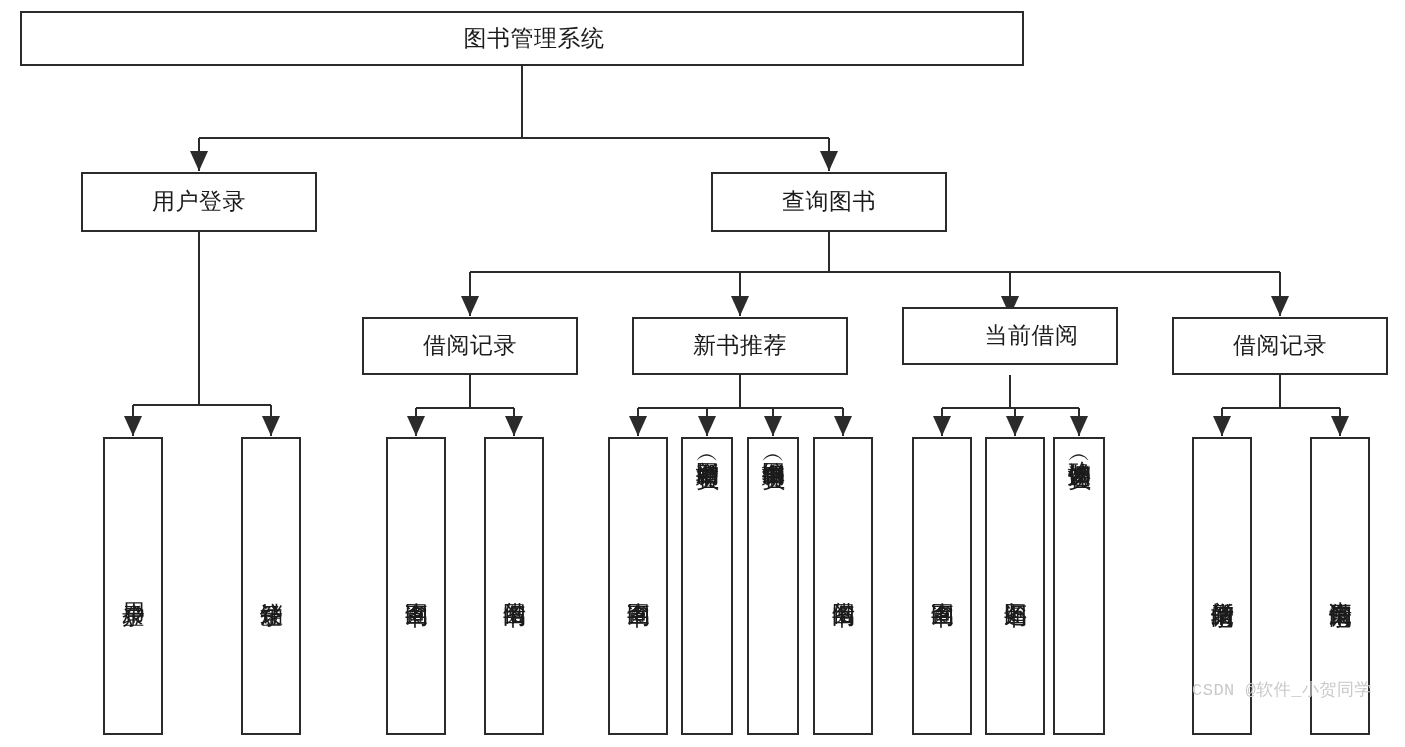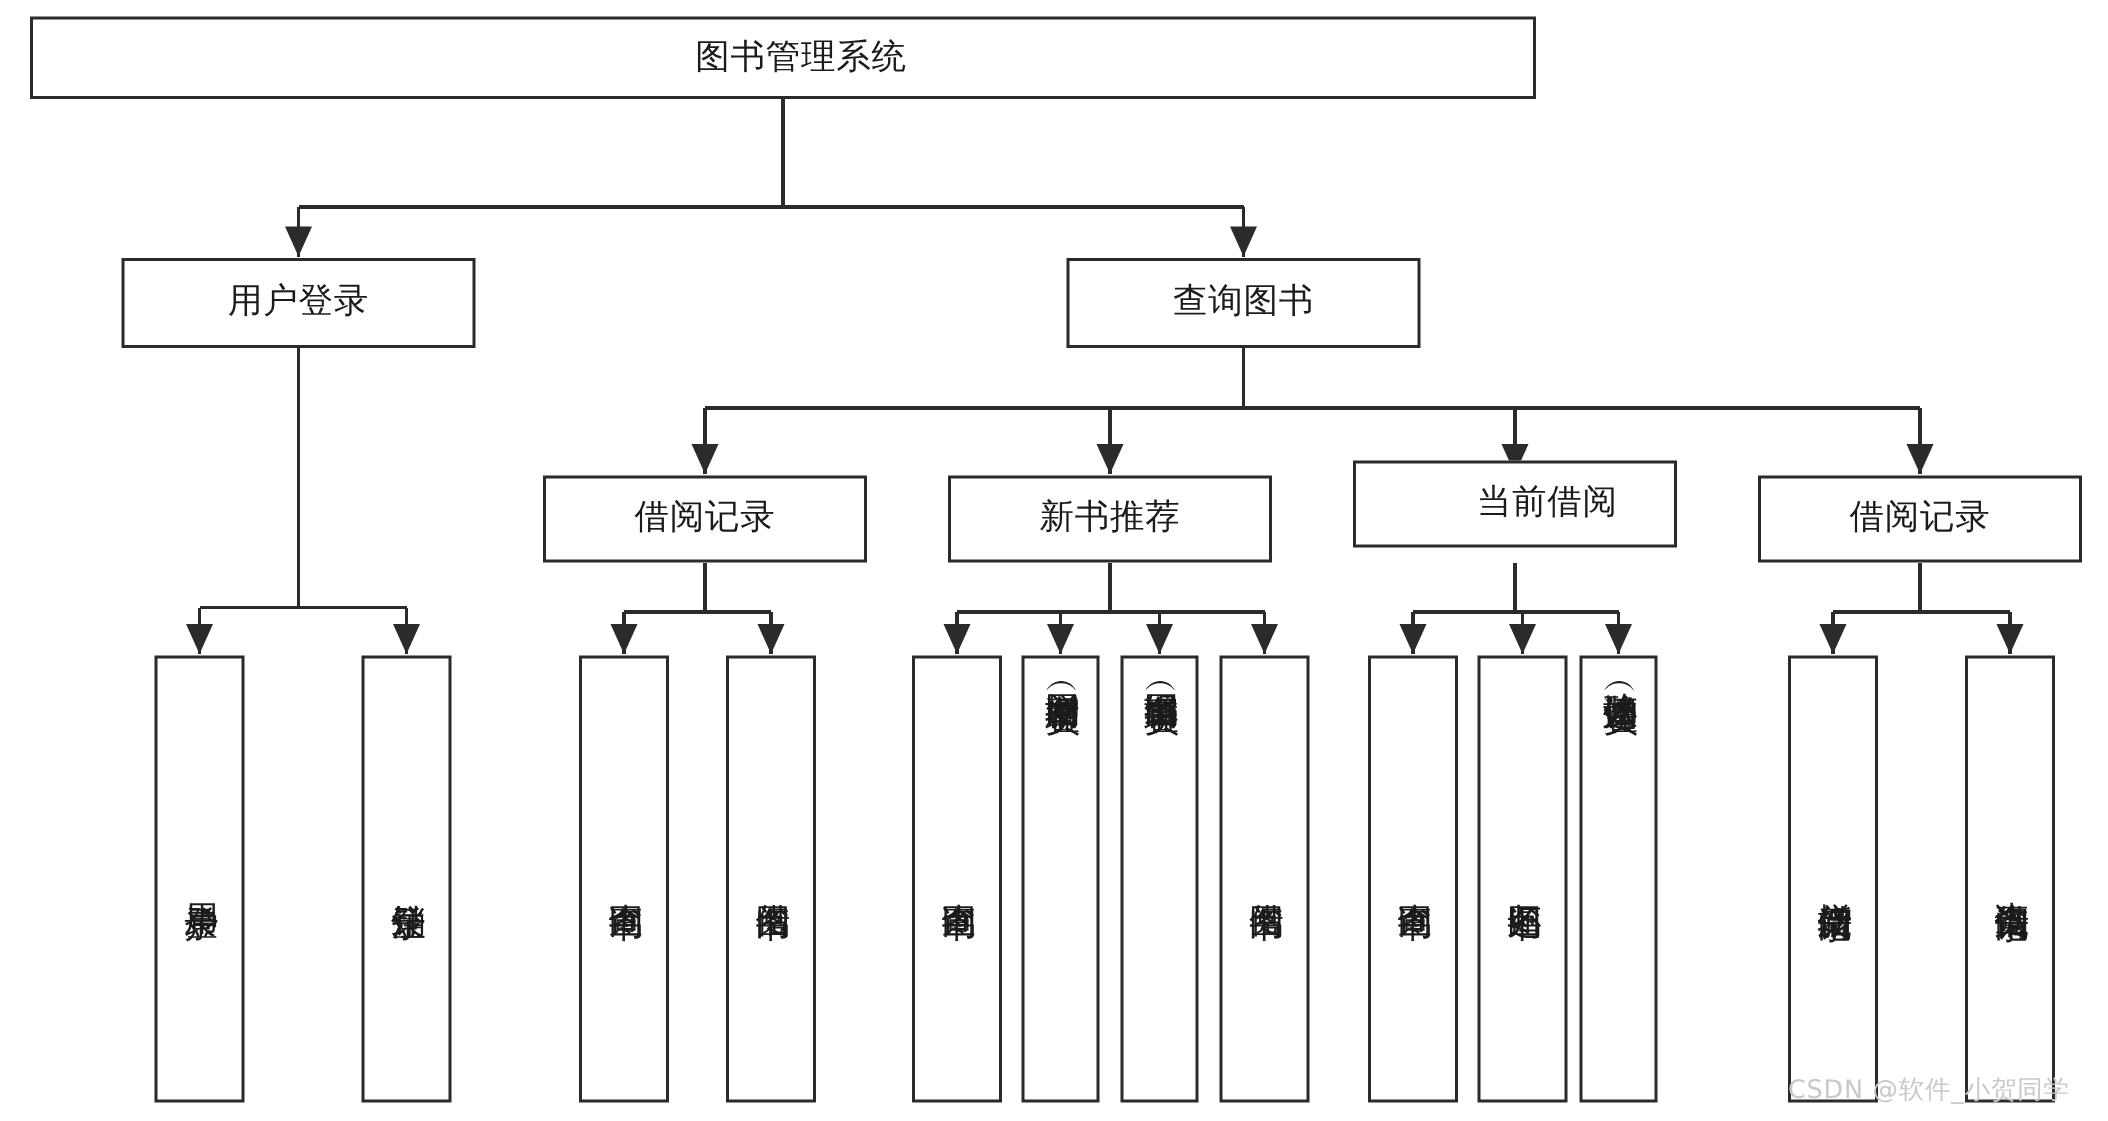--- a/index.html
+++ b/index.html
@@ -187,14 +187,14 @@
       <div class="node vertical" style="left: 1053px; top: 437px; width: 52px; height: 298px;">
         <span class="node-label">确认归还（管理员）</span>
       </div>
       <div class="node vertical centered" style="left: 1192px; top: 437px; width: 60px; height: 298px;">
         <span class="node-label">新增借阅记录</span>
       </div>
       <div class="node vertical centered" style="left: 1310px; top: 437px; width: 60px; height: 298px;">
         <span class="node-label">查询借阅记录</span>
       </div>
     </div>
-  <div class="watermark" style="left:1192px; top:715px;">CSDN @软件_小贺同学</div>
+  <div class="watermark" style="left:1192px; top:678px;font-family:Liberation Mono, monospace;">CSDN @软件_小贺同学</div>
 </div>
 
 </body></html>

